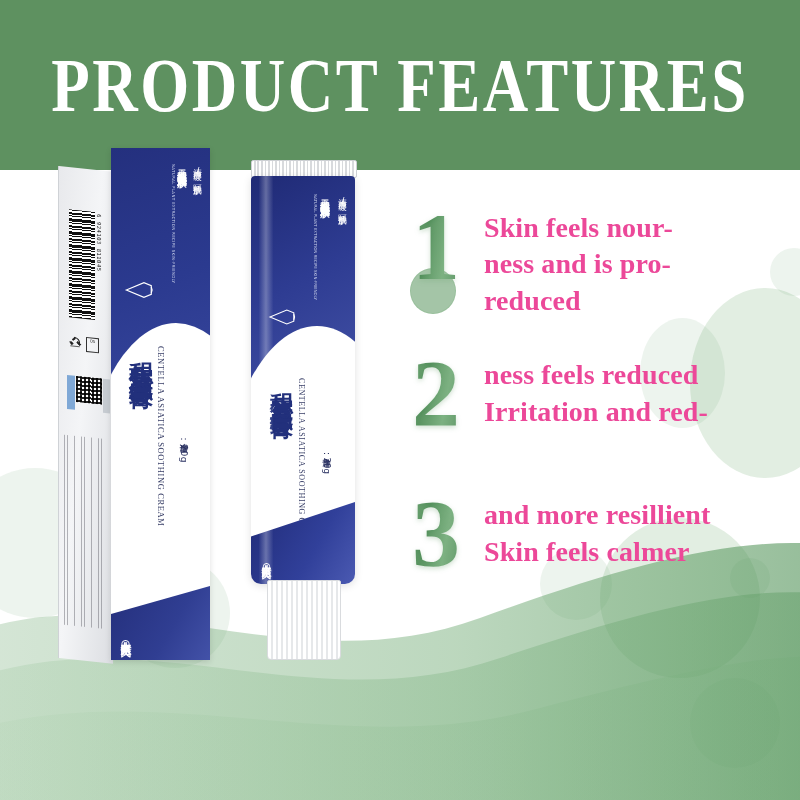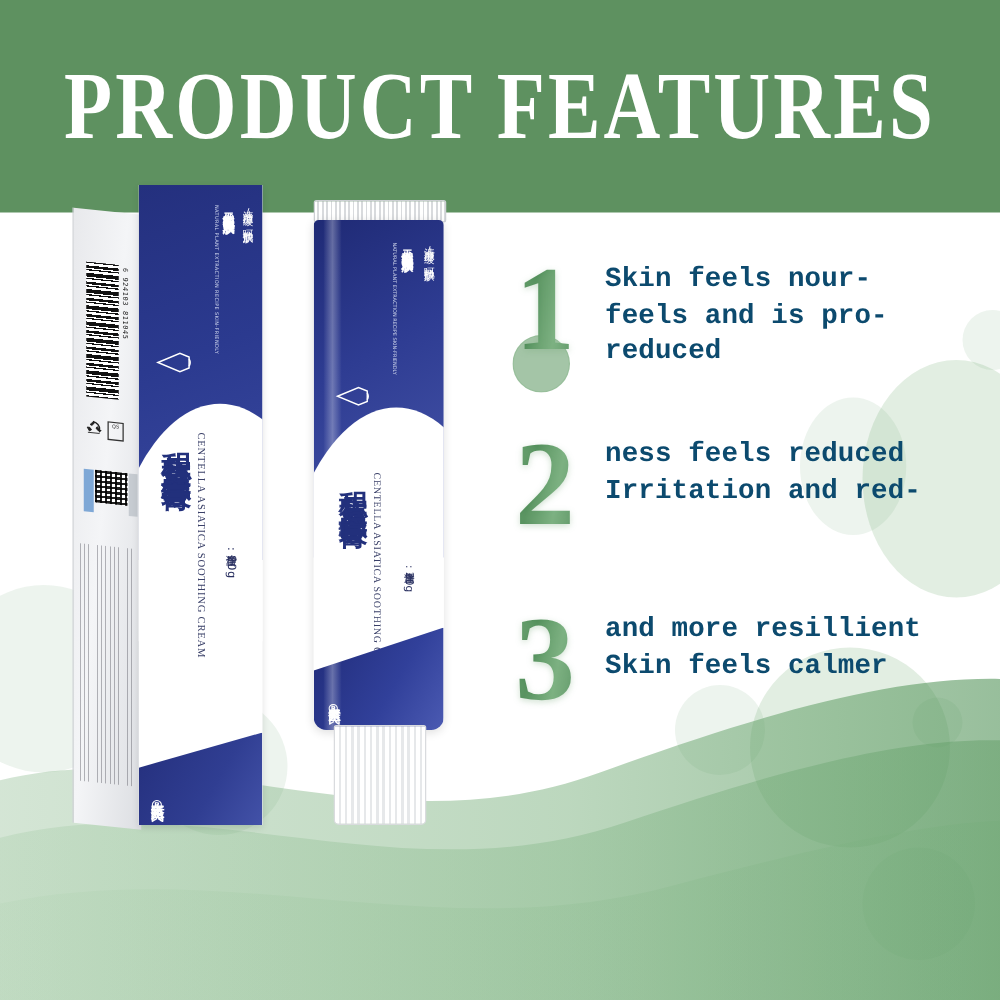--- a/index.html
+++ b/index.html
@@ -447,24 +447,24 @@
     -webkit-background-clip: text;
     background-clip: text;
     -webkit-text-fill-color: transparent;
     text-shadow: 0 2px 5px rgba(120,170,124,0.35);
     user-select: none;
   }
   .feature-text {
     flex: 1;
     padding-left: 10px;
     padding-top: 10px;
-    color: #0c4a6e;
-    font-family: Liberation Mono, monospace;
-    font-weight: bold;
-    font-size: 22px;
+    color: #ec4899;
+    font-family: Liberation Serif, serif;
+    font-weight: bold;
+    font-size: 28px;
     line-height: 1.30;
     letter-spacing: 0.1px;
   }
   .feature-text .ln { display: block; }
 </style>
 </head>
 <body>
 
 <div class="page">
 
@@ -588,21 +588,21 @@
       <div class="tube-cap"></div>
     </div>
   </div>
 
   <div class="features">
 
     <div class="feature">
       <div class="feature-num">1</div>
       <div class="feature-text">
         <span class="ln">Skin feels nour-</span>
-        <span class="ln">feels and is pro-</span>
+        <span class="ln">ness and is pro-</span>
         <span class="ln">reduced</span>
       </div>
     </div>
 
     <div class="feature">
       <div class="feature-num">2</div>
       <div class="feature-text">
         <span class="ln">ness feels reduced</span>
         <span class="ln">Irritation and red-</span>
       </div>

